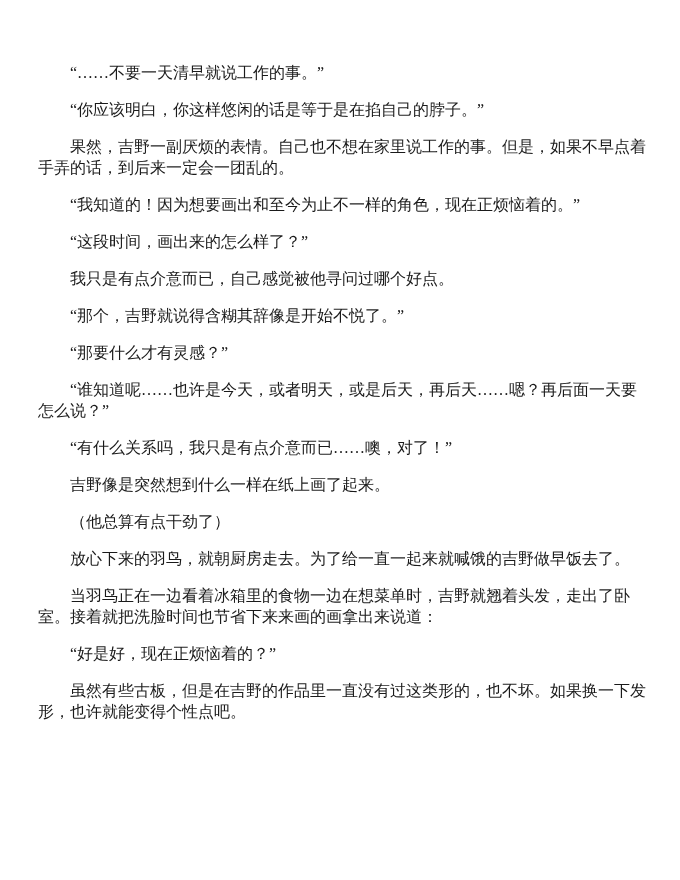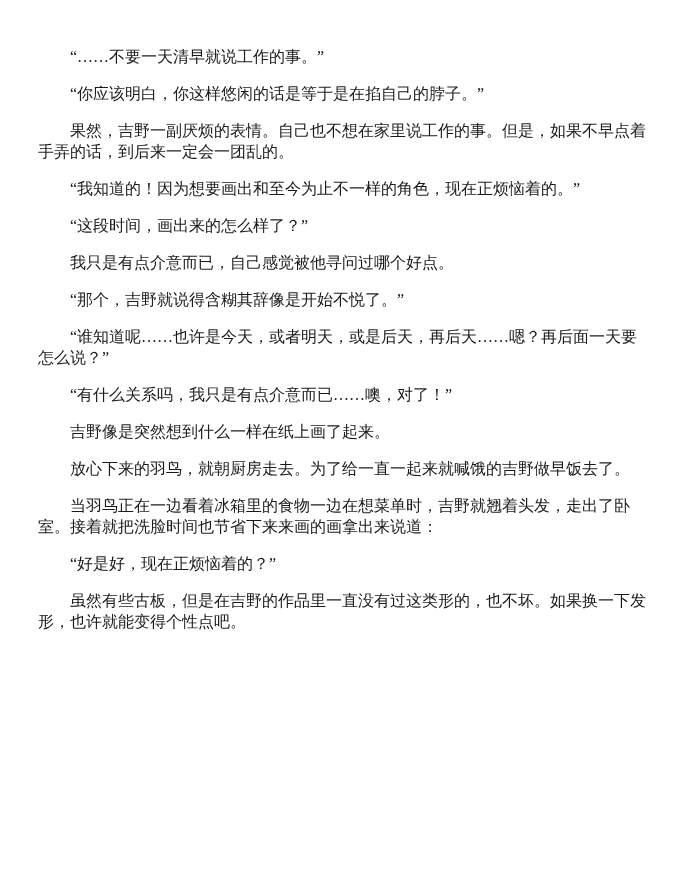--- a/index.html
+++ b/index.html
@@ -9,21 +9,21 @@
   }
   body {
     width: 680px;
     height: 880px;
     overflow: hidden;
   }
   .page {
     box-sizing: border-box;
     width: 680px;
     height: 880px;
-    padding: 46px 34px 0 38px;
+    padding: 62px 34px 0 38px;
     font-family: "Liberation Serif", "DejaVu Serif", serif;
     font-size: 16px;
     line-height: 21px;
     color: #1a1a1a;
     background: #ffffff;
   }
   .page p.para {
     margin: 0 0 16px 0;
     text-indent: 2em;
     text-align: left;
@@ -35,21 +35,23 @@
 
 <div class="page">
   <div>
       <p class="para dialogue">“……不要一天清早就说工作的事。”</p>
       <p class="para dialogue">“你应该明白，你这样悠闲的话是等于是在掐自己的脖子。”</p>
       <p class="para narration">果然，吉野一副厌烦的表情。自己也不想在家里说工作的事。但是，如果不早点着手弄的话，到后来一定会一团乱的。</p>
       <p class="para dialogue">“我知道的！因为想要画出和至今为止不一样的角色，现在正烦恼着的。”</p>
       <p class="para dialogue">“这段时间，画出来的怎么样了？”</p>
       <p class="para narration">我只是有点介意而已，自己感觉被他寻问过哪个好点。</p>
       <p class="para dialogue">“那个，吉野就说得含糊其辞像是开始不悦了。”</p>
+      <p class="para dialogue">“那要什么才有灵感？”</p>
       <p class="para dialogue">“谁知道呢……也许是今天，或者明天，或是后天，再后天……嗯？再后面一天要怎么说？”</p>
       <p class="para dialogue">“有什么关系吗，我只是有点介意而已……噢，对了！”</p>
       <p class="para narration">吉野像是突然想到什么一样在纸上画了起来。</p>
+      <p class="para thought">（他总算有点干劲了）</p>
       <p class="para narration">放心下来的羽鸟，就朝厨房走去。为了给一直一起来就喊饿的吉野做早饭去了。</p>
       <p class="para narration">当羽鸟正在一边看着冰箱里的食物一边在想菜单时，吉野就翘着头发，走出了卧室。接着就把洗脸时间也节省下来来画的画拿出来说道：</p>
       <p class="para dialogue">“好是好，现在正烦恼着的？”</p>
       <p class="para narration">虽然有些古板，但是在吉野的作品里一直没有过这类形的，也不坏。如果换一下发形，也许就能变得个性点吧。</p>
     </div>
 </div>
 
 </body></html>

